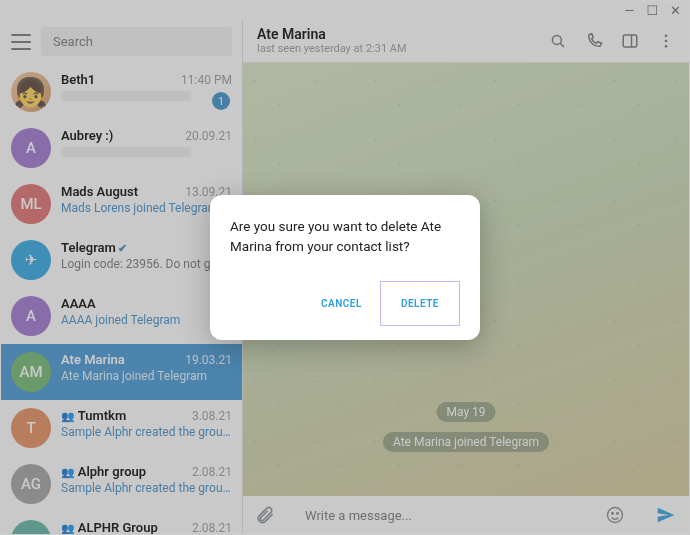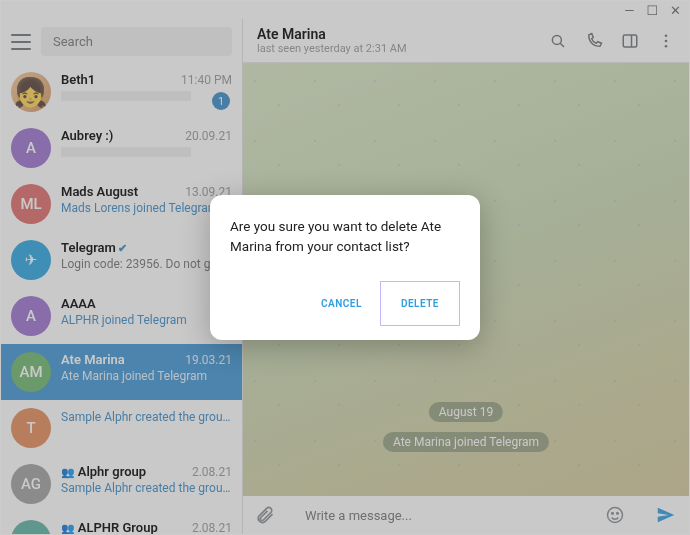--- a/index.html
+++ b/index.html
@@ -132,36 +132,40 @@
             <div class="chat-preview">Login code: 23956. Do not giv</div>
           </div>
         </div>
         <div class="chat-item">
           <div class="avatar purple">A</div>
           <div class="chat-info">
             <div class="chat-top">
               <div class="chat-name">AAAA</div>
               <div class="chat-time">20</div>
             </div>
-            <div class="chat-preview link">ALPHR joined Telegram</div>
+            <div class="chat-preview link">AAAA joined Telegram</div>
           </div>
         </div>
         <div class="chat-item selected">
           <div class="avatar green">AM</div>
           <div class="chat-info">
             <div class="chat-top">
               <div class="chat-name">Ate Marina</div>
               <div class="chat-time">19.03.21</div>
             </div>
             <div class="chat-preview">Ate Marina joined Telegram</div>
           </div>
         </div>
         <div class="chat-item">
           <div class="avatar orange">T</div>
           <div class="chat-info">
+            <div class="chat-top">
+              <div class="chat-name"><span class="group-icon">👥</span>Tumtkm</div>
+              <div class="chat-time">3.08.21</div>
+            </div>
             <div class="chat-preview link">Sample Alphr created the group «</div>
           </div>
         </div>
         <div class="chat-item">
           <div class="avatar gray">AG</div>
           <div class="chat-info">
             <div class="chat-top">
               <div class="chat-name"><span class="group-icon">👥</span>Alphr group</div>
               <div class="chat-time">2.08.21</div>
             </div>
@@ -199,21 +203,21 @@
             <line x1="14" y1="4" x2="14" y2="20"></line>
           </svg>
         <svg class="ic" viewBox="0 0 24 24" fill="currentColor">
             <circle cx="12" cy="5" r="1.8"></circle>
             <circle cx="12" cy="12" r="1.8"></circle>
             <circle cx="12" cy="19" r="1.8"></circle>
           </svg>
       </div>
     </div>
     <div class="chat-body">
-      <div class="date-pill">August 19</div>
+      <div class="date-pill">May 19</div>
       <div class="system-pill">Ate Marina joined Telegram</div>
     </div>
     <div class="composer">
       <svg class="clip" width="20" height="20" viewBox="0 0 24 24" fill="none" stroke="currentColor" stroke-width="2">
           <path d="M21 11l-9 9a5 5 0 01-7-7l9-9a3.5 3.5 0 015 5l-9 9a2 2 0 01-3-3l8-8"></path>
         </svg>
       <input placeholder="Write a message..." style="">
       <svg class="smile" width="20" height="20" viewBox="0 0 24 24" fill="none" stroke="currentColor" stroke-width="1.8">
           <circle cx="12" cy="12" r="9"></circle>
           <circle cx="9" cy="10" r="1" fill="currentColor"></circle>

